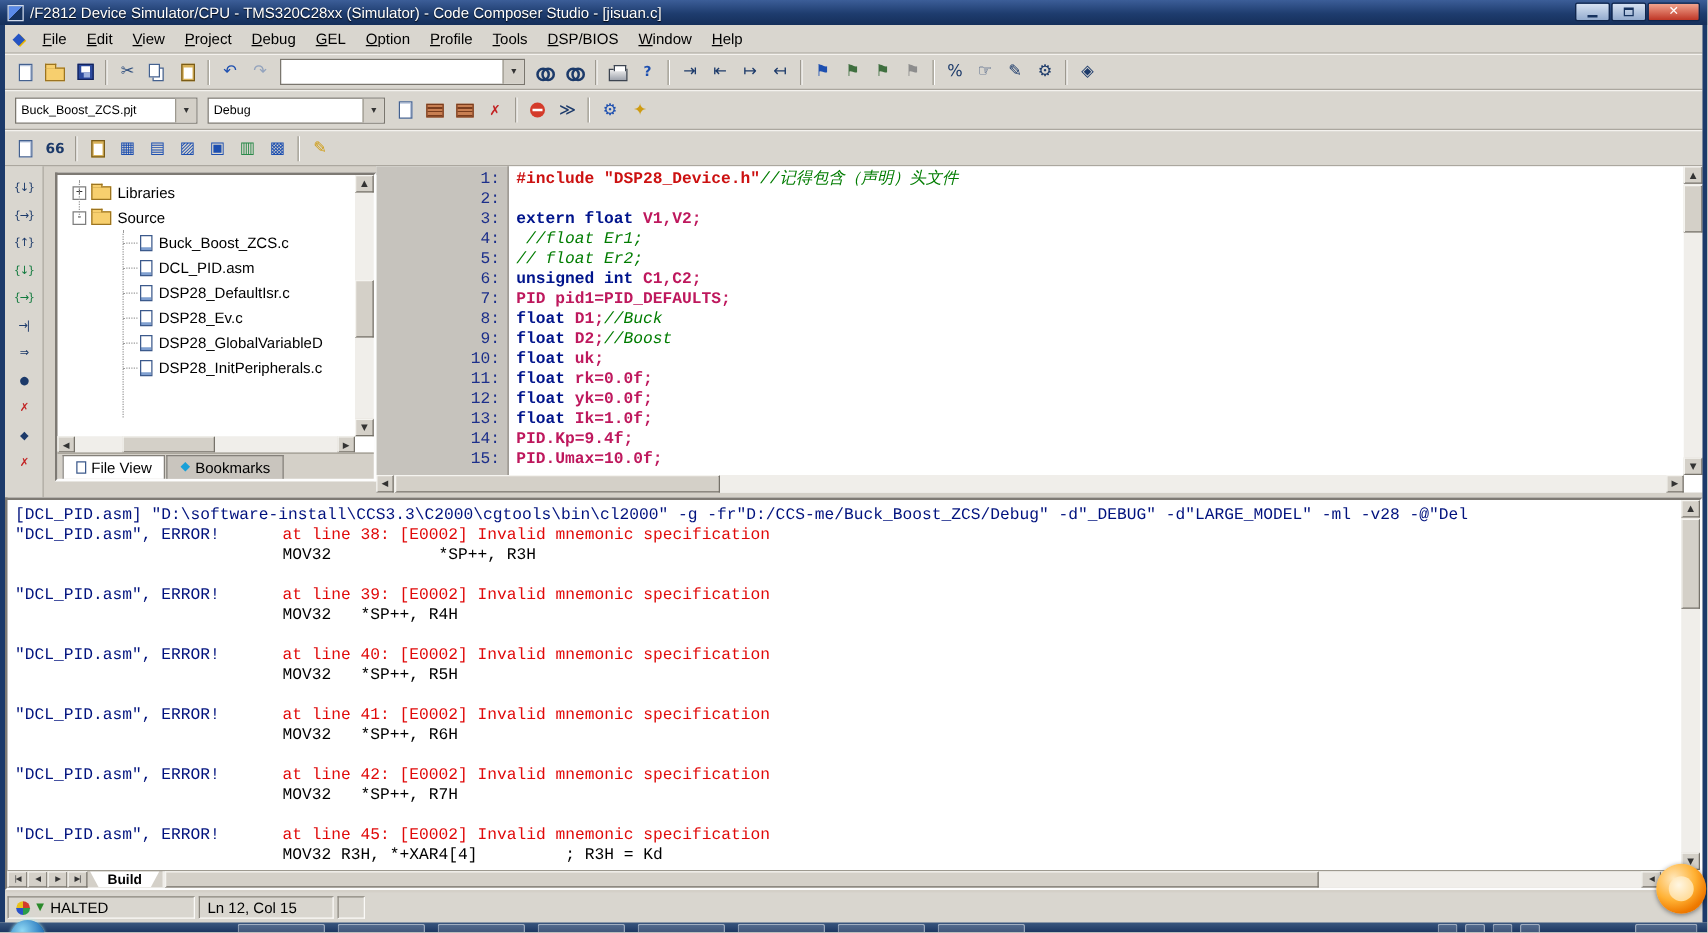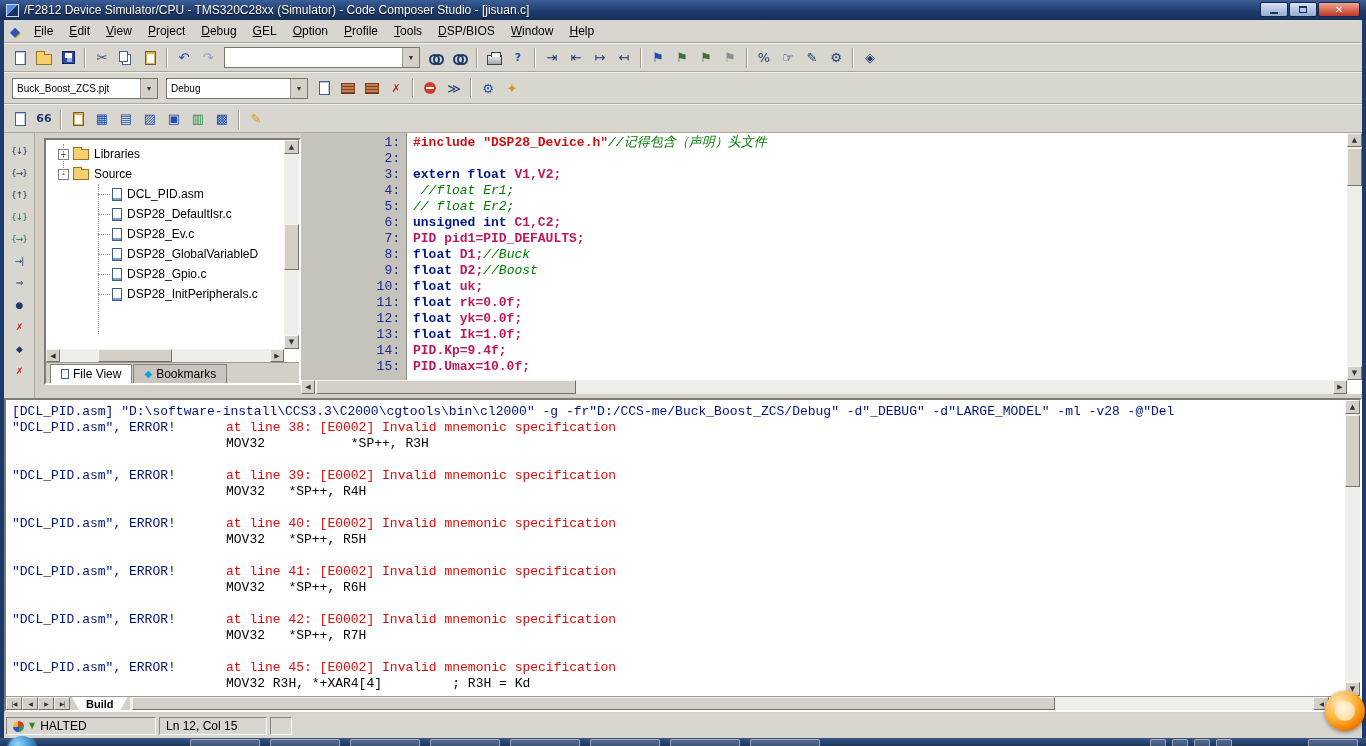--- a/index.html
+++ b/index.html
@@ -430,41 +430,41 @@
           <span class="tlabel">Libraries</span>
         </div>
         <div class="trow lv0">
           <span class="expand">-</span>
           <span class="folder-ico"></span>
           <span class="tlabel">Source</span>
         </div>
         <div class="trow lv1">
           <span class="dash"></span>
           <span class="file-ico"></span>
+          <span class="tlabel">Buck_Boost_ZCS.c</span>
+        </div>
+        <div class="trow lv1">
+          <span class="dash"></span>
+          <span class="file-ico"></span>
           <span class="tlabel">DCL_PID.asm</span>
         </div>
         <div class="trow lv1">
           <span class="dash"></span>
           <span class="file-ico"></span>
           <span class="tlabel">DSP28_DefaultIsr.c</span>
         </div>
         <div class="trow lv1">
           <span class="dash"></span>
           <span class="file-ico"></span>
           <span class="tlabel">DSP28_Ev.c</span>
         </div>
         <div class="trow lv1">
           <span class="dash"></span>
           <span class="file-ico"></span>
           <span class="tlabel">DSP28_GlobalVariableD</span>
-        </div>
-        <div class="trow lv1">
-          <span class="dash"></span>
-          <span class="file-ico"></span>
-          <span class="tlabel">DSP28_Gpio.c</span>
         </div>
         <div class="trow lv1">
           <span class="dash"></span>
           <span class="file-ico"></span>
           <span class="tlabel">DSP28_InitPeripherals.c</span>
         </div>
       </div>
     <div class="sb-track" id="tree-vsb">
       <span class="sbb" style="top:0;left:0;right:0;height:14px">▲</span>
       <span class="sb-thumb" style="left:0;right:0;top:84px;height:46px"></span>

